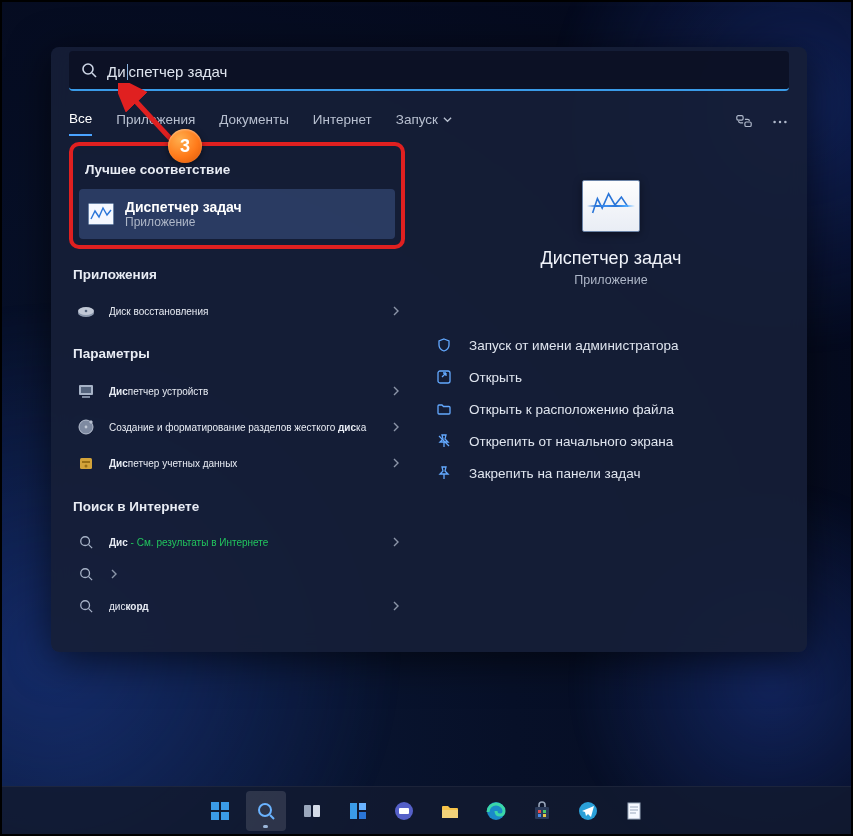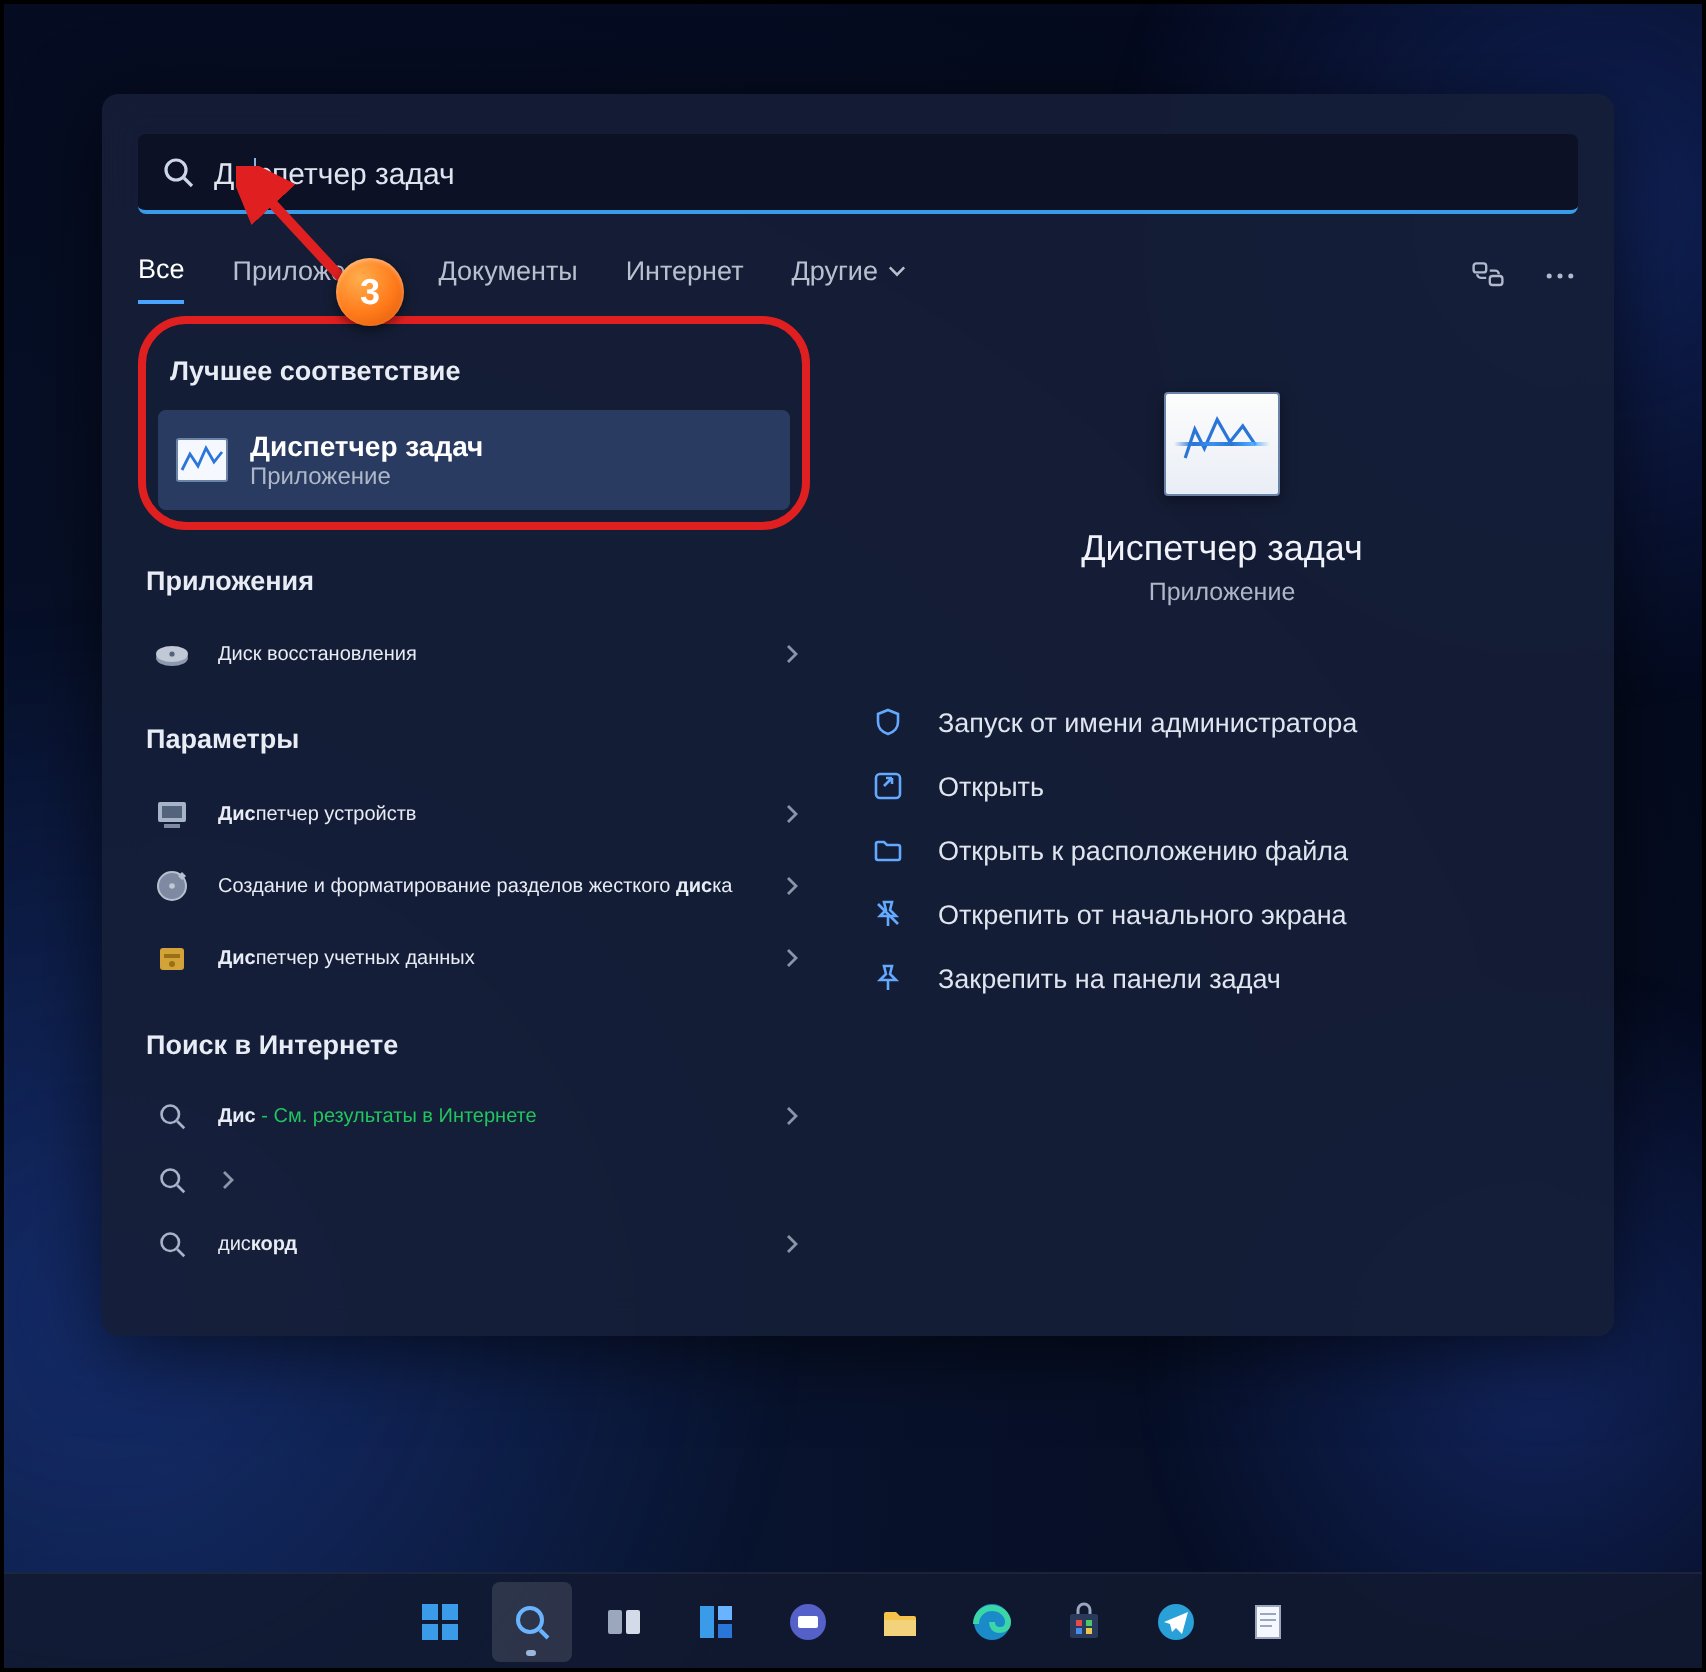--- a/index.html
+++ b/index.html
@@ -15,21 +15,21 @@
     filter: blur(8px);
   }
   .bloom.b1 { width: 700px; height: 700px; left: -300px; top: 300px; }
   .bloom.b2 { width: 500px; height: 500px; right: -200px; top: -150px; }
   .bloom.b3 { width: 400px; height: 400px; right: -120px; bottom: -50px; }
 
   .start-panel {
     position: absolute; left: 49px; top: 45px; width: 756px;
     background: rgba(22,30,55,0.92);
     border-radius: 8px;
-    padding: 20px 18px 30px 18px;
+    padding: 4px 18px 30px 18px;
     color: #e8ecf4;
     box-shadow: 0 8px 40px rgba(0,0,0,0.6);
     backdrop-filter: blur(10px);
   }
   .search-row {
     display: flex; align-items: center;
     background: rgba(10,15,35,0.85);
     border-radius: 4px; height: 40px;
     padding: 0 12px;
     border-bottom: 2px solid #3a9be8;
@@ -51,21 +51,21 @@
   .tab.active { color: #fff; border-bottom: 2px solid #4aa3ff; }
   .tabs-right { margin-left: auto; display: flex; align-items: center; gap: 18px; }
   .tabs-right .iconbtn { opacity: 0.85; cursor: pointer; }
 
   .columns { display: flex; margin-top: 4px; }
   .left-col { width: 336px; }
   .right-col { flex: 1; padding-left: 28px; padding-top: 40px; }
 
   .highlight-box {
     border: 4px solid #e02020;
-    border-radius: 24px;
+    border-radius: 10px;
     padding: 6px 6px 6px 6px;
     margin-top: 2px;
   }
   .section-title {
     font-size: 13.5px; font-weight: 600; color: #e8ecf4;
     padding: 10px 6px 12px 6px;
   }
   .result-item {
     display: flex; align-items: center;
     padding: 10px 8px; border-radius: 4px;
@@ -170,21 +170,21 @@
       <span>Ди</span><span class="caret"></span><span>спетчер задач</span>
     </span>
   </div>
 
   <div class="tabs-row">
     <div class="tab active">Все</div>
     <div class="tab">Приложения</div>
     <div class="tab">Документы</div>
     <div class="tab">Интернет</div>
     <div class="tab">
-      <span>Другие</span><svg class="chevd" width="9" height="9" viewBox="0 0 10 10">
+      <span>Запуск</span><svg class="chevd" width="9" height="9" viewBox="0 0 10 10">
           <path d="M1 3l4 4 4-4" stroke="#b8c0d0" stroke-width="1.4" fill="none"></path>
         </svg>
     </div>
     <div class="tabs-right">
       <span class="iconbtn">
         <svg width="18" height="18" viewBox="0 0 20 20" fill="none">
           <rect x="2" y="3" width="7" height="5" rx="1.5" stroke="#cdd6e6" stroke-width="1.3"></rect>
           <rect x="11" y="10" width="7" height="5" rx="1.5" stroke="#cdd6e6" stroke-width="1.3"></rect>
           <path d="M9 11h-3a2 2 0 01-2-2" stroke="#cdd6e6" stroke-width="1.3"></path>
           <path d="M11 7h3a2 2 0 012 2" stroke="#cdd6e6" stroke-width="1.3"></path>

